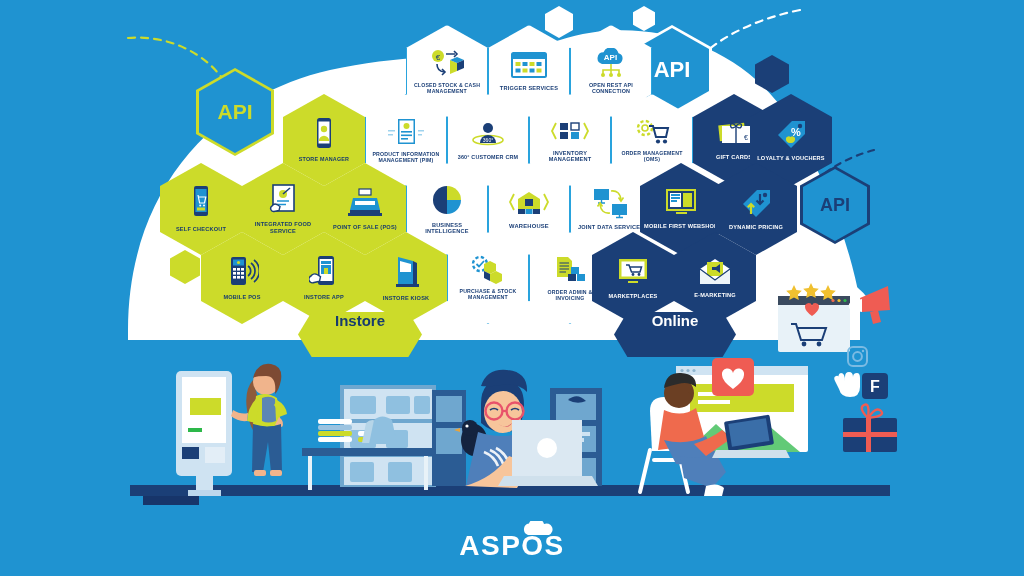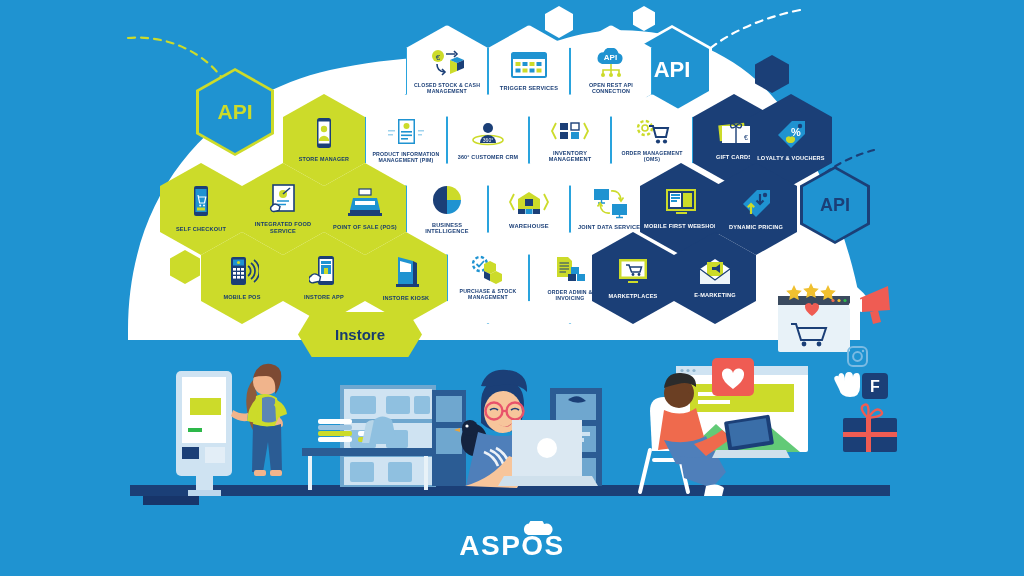--- a/index.html
+++ b/index.html
@@ -63,21 +63,21 @@
   .apibadge .ring::after{
     content:""; position:absolute; inset:3px;
     clip-path:polygon(50% 0%,100% 25%,100% 75%,50% 100%,0% 75%,0% 25%);
     background:#1f93d1;
   }
   .apibadge span{ position:relative; z-index:2; }
 
   
   .seg{
     position:absolute;
-    display:flex; align-items:center; justify-content:center;
+    display:flex; align-items:flex-start; justify-content:center;
     clip-path:polygon(11% 0%, 89% 0%, 100% 50%, 89% 100%, 11% 100%, 0% 50%);
     font-weight:bold;
   }
   .seg.lime{ background:#ccdb2a; color:#173c6e; }
   .seg.white{ background:#ffffff; color:#1b3f77; border:0; }
   .seg.navy{ background:#1b3f77; color:#ffffff; }
 
   
   .dhex{ position:absolute; clip-path:polygon(50% 0%,100% 25%,100% 75%,50% 100%,0% 75%,0% 25%); }
 
@@ -492,20 +492,23 @@
         <path d="M3 11 L18 22 L33 11 L33 26 L3 26 Z" fill="#eef5f9"></path>
         <path d="M3 11 L18 22 L33 11" fill="none" stroke="#1b3f77" stroke-width="1.2"></path>
       </svg>
     </div>
     <div class="lbl" style="font-size:5.6px; margin-top:6px;">E-MARKETING</div>
   </div>
 
   <div class="seg lime" style="left:298px; top:312px; width:124px; height:45px; font-size:15px;">
     <span>Instore</span>
   </div>
+  <div class="seg navy" style="left:614px; top:312px; width:122px; height:45px; font-size:15px;">
+    <span>Online</span>
+  </div>
 
   <svg class="abs" width="1024" height="576" viewBox="0 0 1024 576">
 
     <g>
       <rect x="176" y="371" width="56" height="105" rx="5" fill="#cfe3f2"></rect>
       <rect x="182" y="377" width="44" height="66" fill="#ffffff"></rect>
       <rect x="190" y="398" width="31" height="17" fill="#ccdb2a"></rect>
       <rect x="188" y="428" width="14" height="4" fill="#2db84a"></rect>
       <rect x="182" y="447" width="17" height="12" fill="#1b3f77"></rect>
       <rect x="205" y="447" width="20" height="16" fill="#e3eef7"></rect>

